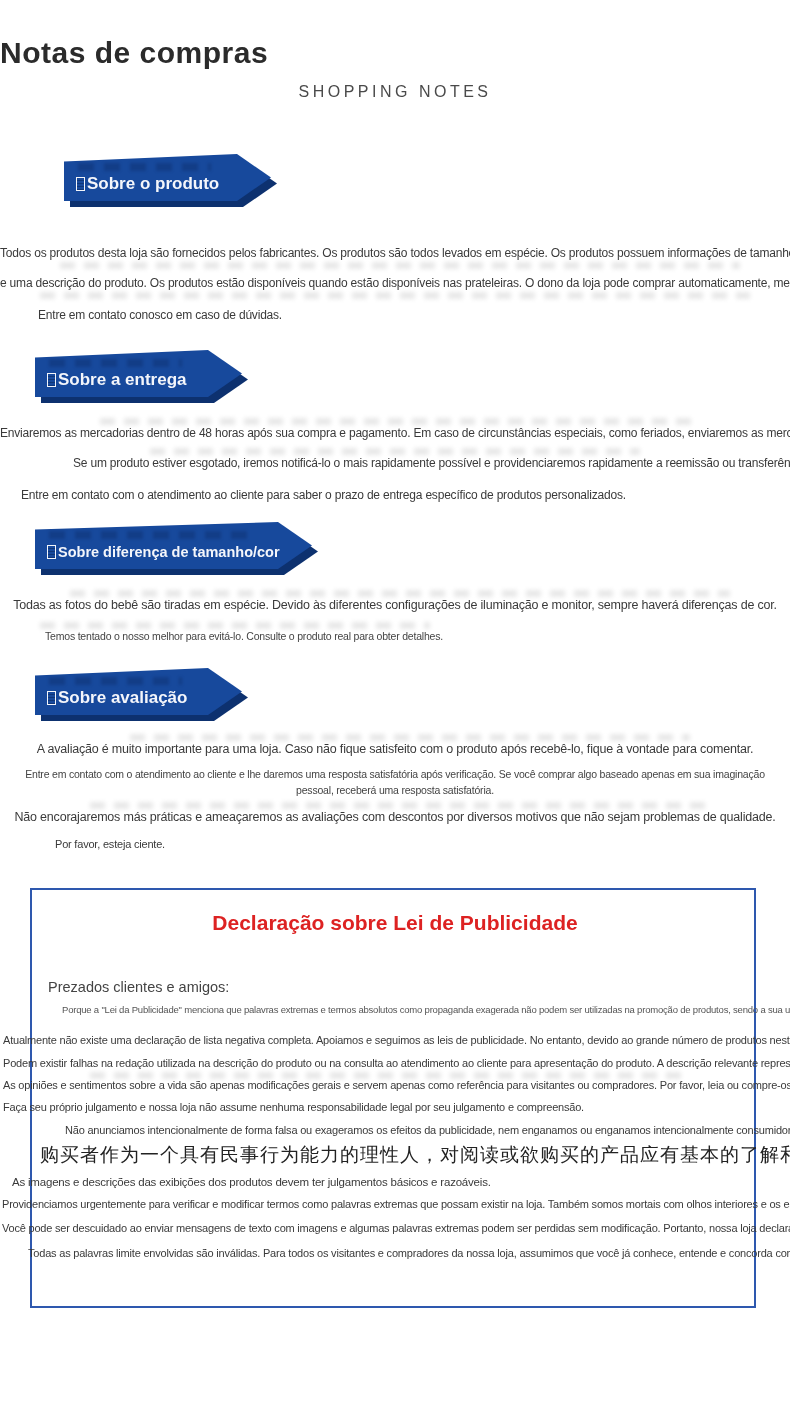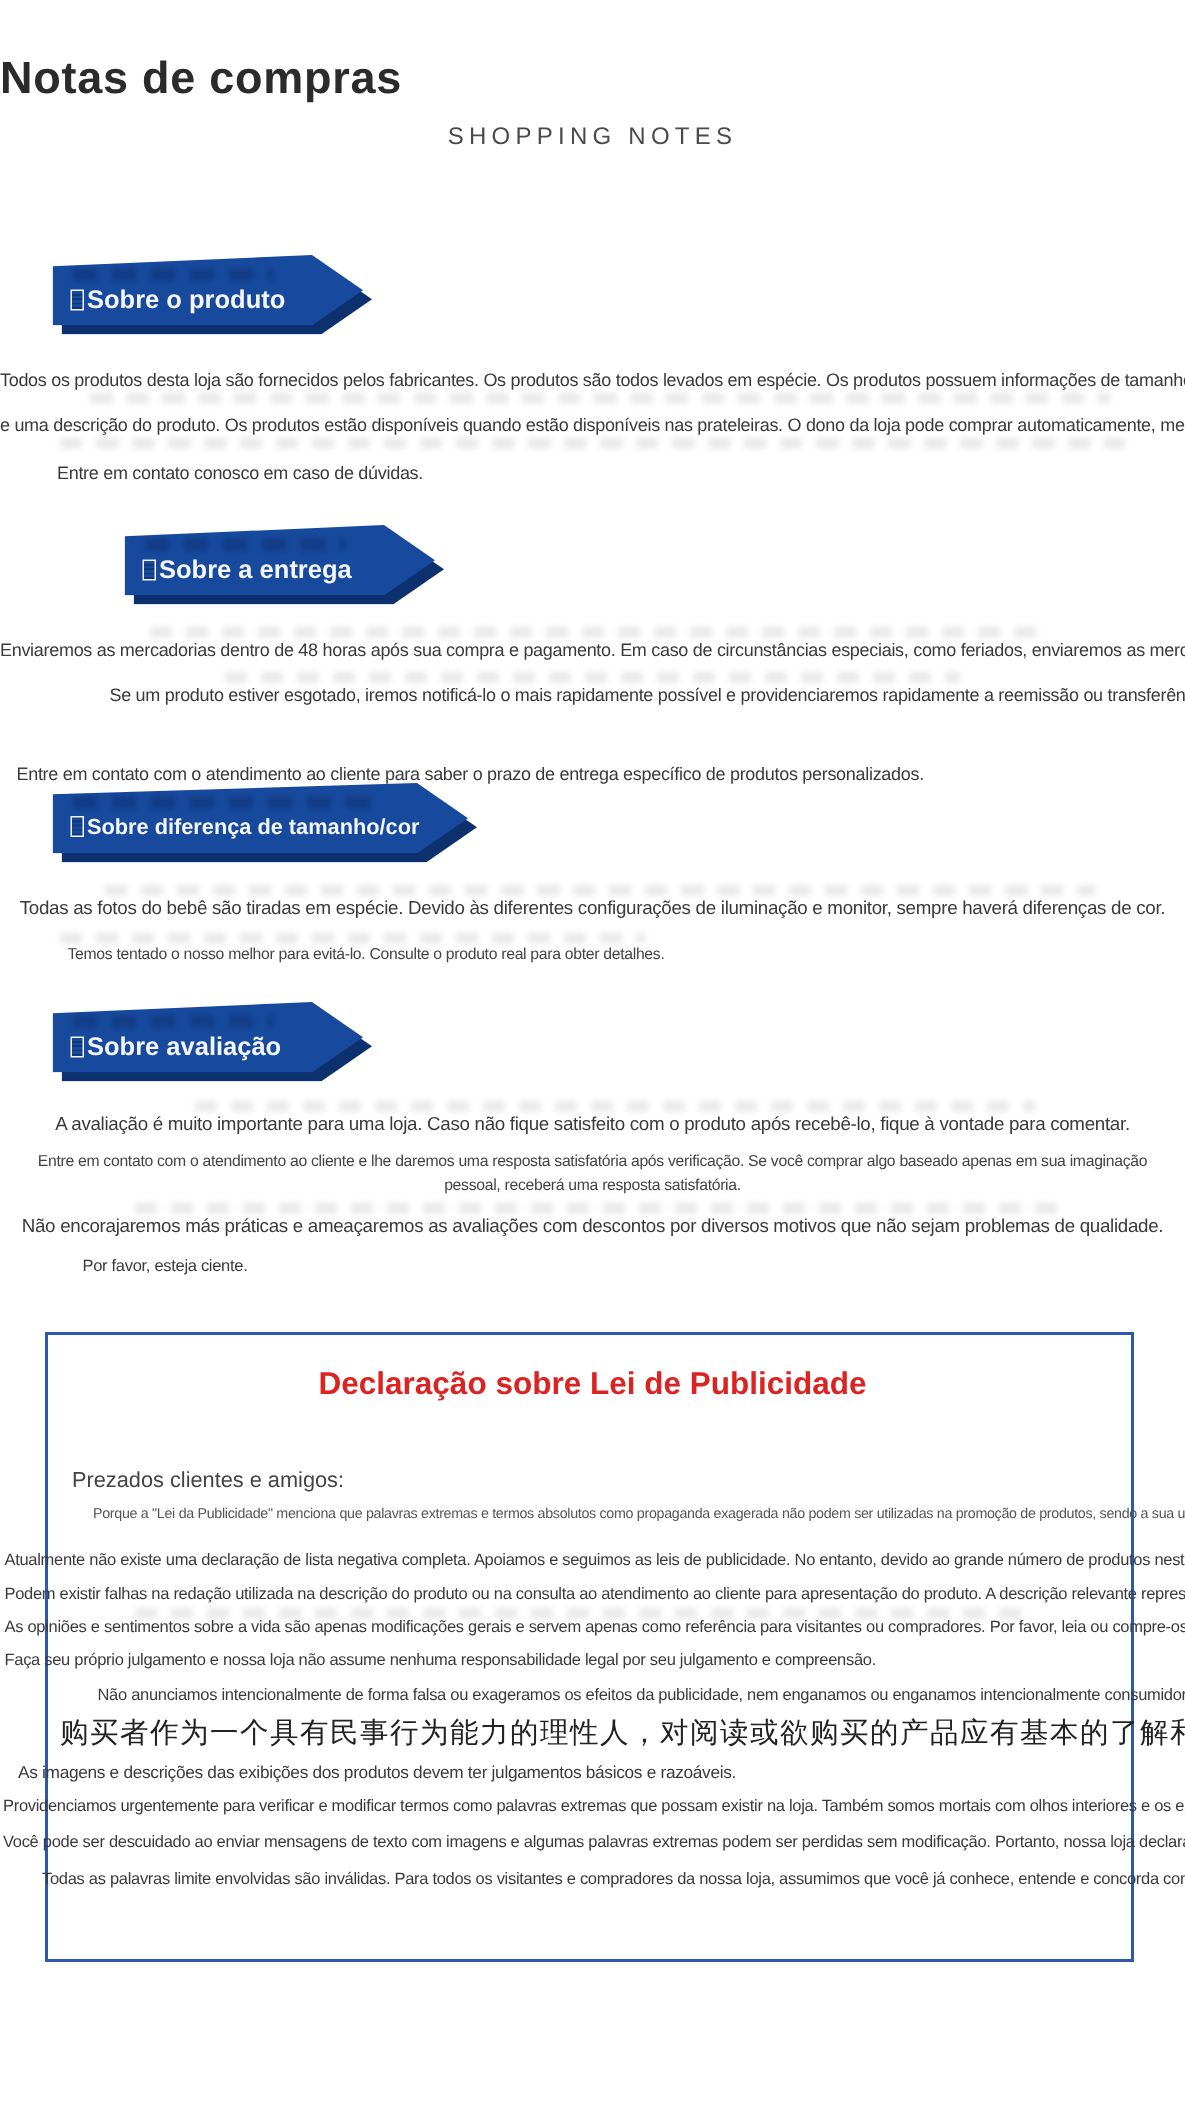--- a/index.html
+++ b/index.html
@@ -73,41 +73,41 @@
   .cjk-line { font-size:19px; color:#222; letter-spacing:1px; }
 </style>
 </head>
 <body>
 
 <div id="canvas">
 
   <div class="page-title">Notas de compras</div>
   <div class="page-subtitle">SHOPPING NOTES</div>
 
-  <div class="banner" style="top:170px; width:207px;">
+  <div class="banner" style="top:154px; width:207px;margin-left:29px;">
     <div class="shadow"></div>
     <div class="face"></div>
     <div class="label"><span class="tofu"></span><span>Sobre o produto</span></div>
   </div>
   <div class="ghost" style="top:262px; left:60px; width:680px;"></div>
   <div class="t-line center" style="top:246px;">Todos os produtos desta loja são fornecidos pelos fabricantes. Os produtos são todos levados em espécie. Os produtos possuem informações de tamanho e material.</div>
   <div class="ghost" style="top:292px; left:40px; width:710px;"></div>
   <div class="t-line center" style="top:276px;">e uma descrição do produto. Os produtos estão disponíveis quando estão disponíveis nas prateleiras. O dono da loja pode comprar automaticamente, mesmo que não esteja online.</div>
   <div class="t-line left" style="top:308px; padding-left:38px;">Entre em contato conosco em caso de dúvidas.</div>
 
-  <div class="banner" style="top:350px; width:207px;margin-left:48px;">
+  <div class="banner" style="top:350px; width:207px;">
     <div class="shadow"></div>
     <div class="face"></div>
     <div class="label"><span class="tofu"></span><span>Sobre a entrega</span></div>
   </div>
   <div class="ghost" style="top:418px; left:100px; width:600px;"></div>
   <div class="t-line center" style="top:426px;">Enviaremos as mercadorias dentro de 48 horas após sua compra e pagamento. Em caso de circunstâncias especiais, como feriados, enviaremos as mercadorias durante os feriados.</div>
   <div class="ghost" style="top:448px; left:150px; width:490px;"></div>
   <div class="t-line left" style="top:456px; padding-left:73px;">Se um produto estiver esgotado, iremos notificá-lo o mais rapidamente possível e providenciaremos rapidamente a reemissão ou transferência de stock</div>
-  <div class="t-line left" style="top:509px; padding-left:11px;">Entre em contato com o atendimento ao cliente para saber o prazo de entrega específico de produtos personalizados.</div>
+  <div class="t-line left" style="top:488px; padding-left:21px;">Entre em contato com o atendimento ao cliente para saber o prazo de entrega específico de produtos personalizados.</div>
 
   <div class="banner wide" style="top:522px; width:277px;">
     <div class="shadow"></div>
     <div class="face"></div>
     <div class="label"><span class="tofu"></span><span>Sobre diferença de tamanho/cor</span></div>
   </div>
   <div class="ghost" style="top:590px; left:70px; width:660px;"></div>
   <div class="t-line center" style="top:598px; font-size:12.5px;">Todas as fotos do bebê são tiradas em espécie. Devido às diferentes configurações de iluminação e monitor, sempre haverá diferenças de cor.</div>
   <div class="ghost" style="top:622px; left:40px; width:390px;"></div>
   <div class="t-line left small" style="top:630px; padding-left:45px;">Temos tentado o nosso melhor para evitá-lo. Consulte o produto real para obter detalhes.</div>

